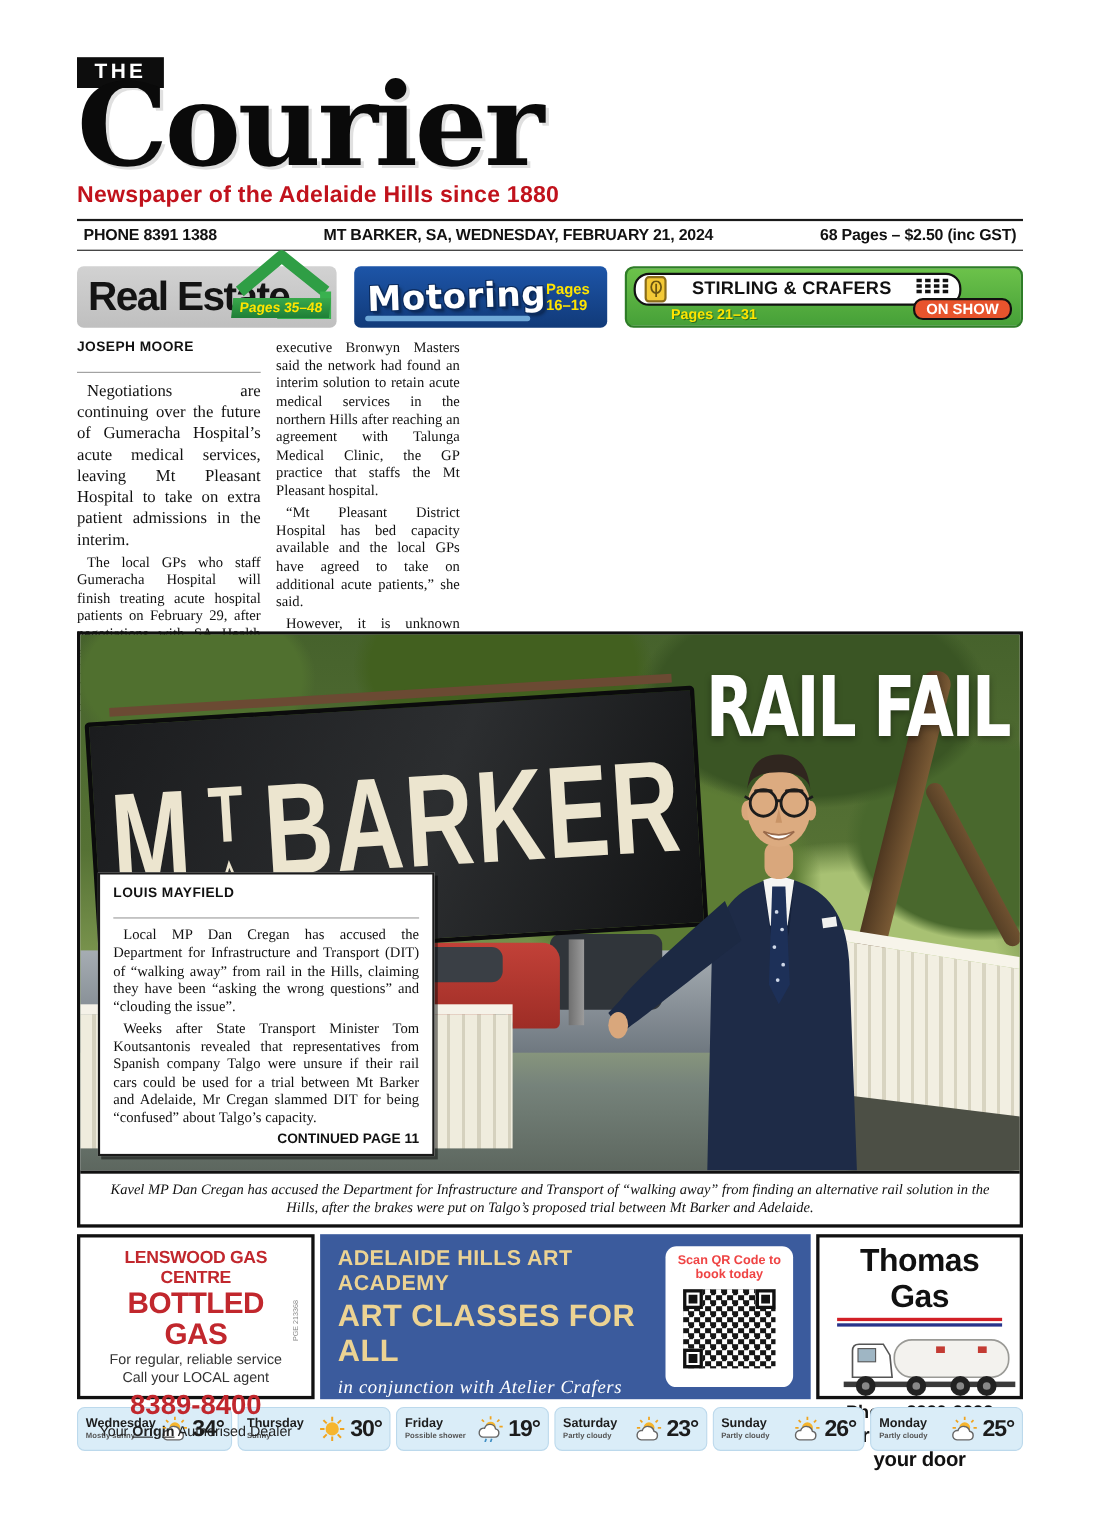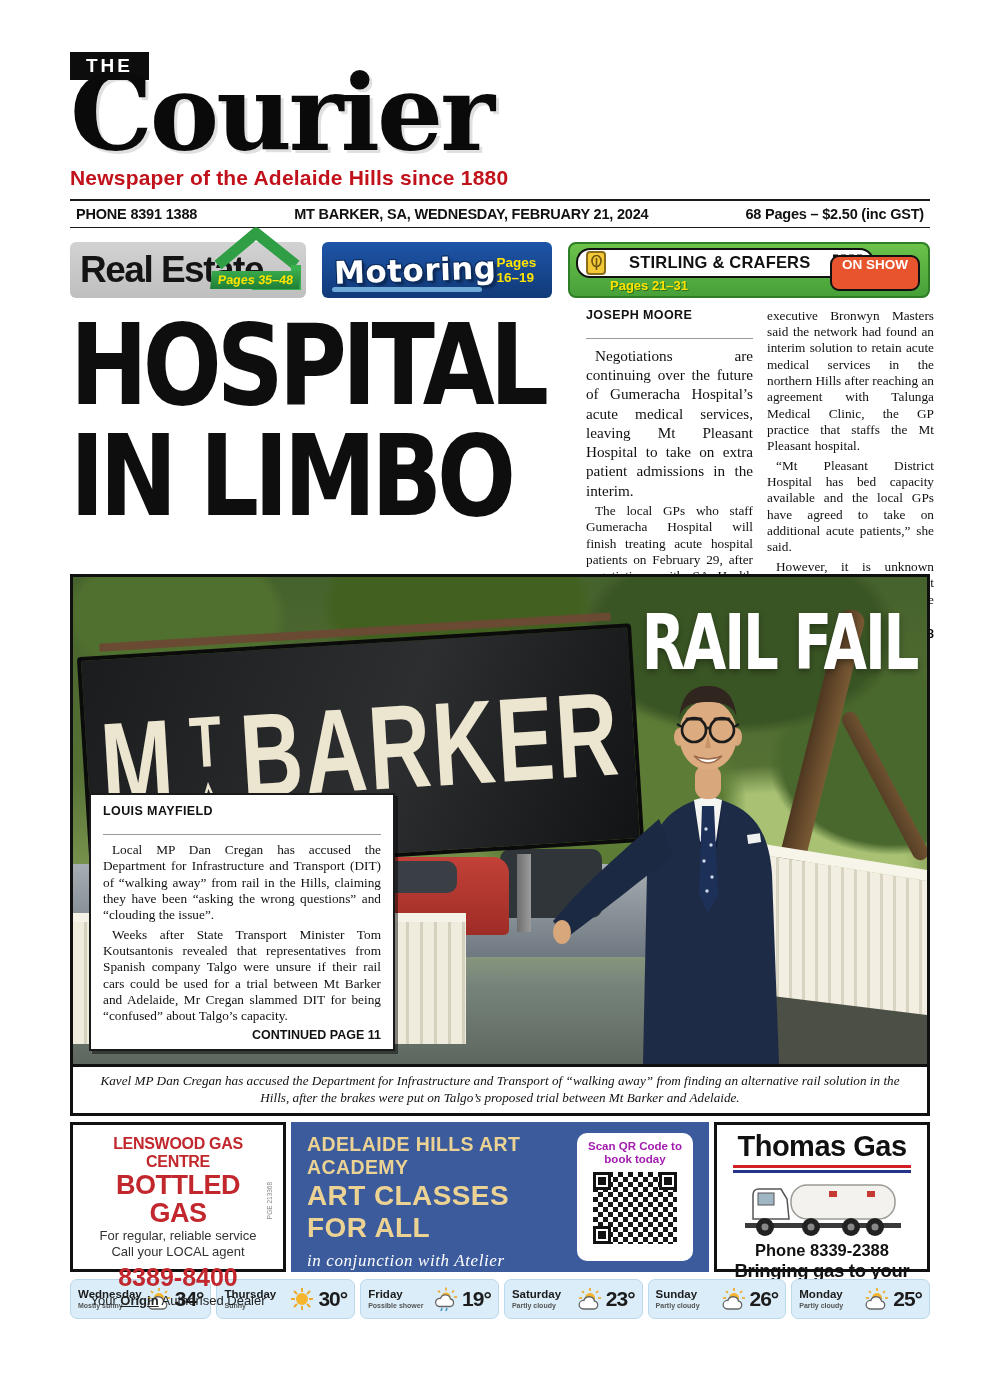--- a/index.html
+++ b/index.html
@@ -62,21 +62,21 @@
     background:#fff; border:2px solid #111; border-radius:14px; display:flex;
     align-items:center; gap:23px; padding:1px 8px; width:86%; margin-top:1px;
   }
   .leaf-box {
     width:20px; height:24px; background:#f3c937; border:2px solid #8a6d1a; border-radius:4px;
     display:flex; align-items:center; justify-content:center; flex:0 0 auto;
   }
   .st-title { font-weight:bold; font-size:16.5px; letter-spacing:0.2px; white-space:nowrap; }
   .st-onshow {
     position:absolute; right:8px; bottom:5px; background:#e8542d; border:2px solid #111;
-    color:#fff; font-weight:bold; font-size:13.5px; padding:0 10px 17px; border-radius:9px;
+    color:#fff; font-weight:bold; font-size:13.5px; padding:0 10px 1px; border-radius:9px;
   }
   .st-pages {
     position:absolute; left:40px; bottom:3px; color:#ffe400; font-weight:bold; font-size:13px;
     text-shadow:1px 1px 0 #2c6e24;
   }
 
   
   .lead { display:flex; gap:16px; margin-top:4px; height:254px; }
   .headline-block { width:500px; overflow:visible; padding-top:2px; }
   .headline-line {
@@ -178,28 +178,28 @@
   .lens-phone { color:#c1272d; font-weight:bold; font-size:25px; margin:3px 0 1px; }
   .lens-dealer { color:#222; font-size:13px; }
   .lens-dealer .brand { font-weight:bold; text-decoration:underline; }
   .vert-code { position:absolute; right:-16px; top:50%; transform:rotate(-90deg); font-size:6.5px; color:#888; width:60px; }
   .ad-art { flex:1; background:#3b5b9d; color:#fff; display:flex; padding:11px 16px; gap:12px; }
   .art-left { flex:1; }
   .art-t1 { color:#ecd393; font-weight:bold; font-size:19.5px; letter-spacing:0.4px; }
   .art-t2 { color:#ecd393; font-weight:bold; font-size:28px; letter-spacing:0.4px; margin:1px 0 7px; }
   .art-l3,.art-l4 { font-family:"Liberation Serif", serif; font-style:italic; font-size:17px; letter-spacing:0.6px; margin:3px 0; }
   .art-web { font-family:"Liberation Serif", serif; font-weight:bold; font-size:16.5px; letter-spacing:1.2px; margin-top:5px; }
-  .art-qrbox { width:116px; background:#fff; border-radius:10px; padding:7px 6px 6px; color:#a21caf; text-align:center; }
+  .art-qrbox { width:116px; background:#fff; border-radius:10px; padding:7px 6px 6px; color:#ef4444; text-align:center; }
   .qr-label { font-weight:bold; font-size:11.5px; line-height:1.15; }
   .qr { position:relative; width:84px; height:72px; margin:6px auto 0;
     background:repeating-conic-gradient(#161616 0% 25%, #ffffff 0% 50%) 0 0 / 10px 10px; }
   .qr i { position:absolute; width:18px; height:18px; background:#fff;
     box-shadow:inset 0 0 0 3px #111, inset 0 0 0 5px #fff, inset 0 0 0 9px #111; }
   .qr i.f1 { left:0; top:0; } .qr i.f2 { right:0; top:0; } .qr i.f3 { left:0; bottom:0; }
-  .ad-thomas { width:216px; border:3px solid #111; text-align:center; padding:5px 10px; }
+  .ad-thomas { width:188px; border:3px solid #111; text-align:center; padding:5px 10px; }
   .thomas-title { font-weight:bold; font-size:29px; letter-spacing:-0.5px; }
   .rule-red { height:3px; background:#d21f26; margin:2px 6px 2px; }
   .rule-blue { height:3px; background:#27348b; margin:0 6px 2px; }
   .thomas-phone { font-weight:bold; font-size:16.5px; margin-top:-2px; }
   .thomas-tag { font-weight:bold; font-size:18.5px; letter-spacing:-0.3px; }
 
   
   .weather { margin-top:7px; display:flex; gap:5px; }
   .wcard { flex:1; background:#daedf8; border:1px solid #bcd9ec; border-radius:7px;
     display:flex; align-items:center; padding:3px 7px; gap:3px; height:40px; }
@@ -260,24 +260,20 @@
               </g>
             </svg>
         </span>
       </div>
       <span class="st-pages">Pages 21–31</span>
       <span class="st-onshow">ON SHOW</span>
     </div>
   </div>
 
   <div class="lead">
-    <div class="headline-block">
-      <div class="headline-line">HOSPITAL</div>
-      <div class="headline-line">IN LIMBO</div>
-    </div>
     <div class="cols">
       <div class="col body-text">
         <div class="byline">JOSEPH MOORE</div>
         <p class="lead-par">Negotiations are continuing over the future of Gumeracha Hospital’s acute medical services, leaving Mt Pleasant Hospital to take on extra patient admissions in the interim.</p>
         <p>The local GPs who staff Gumeracha Hospital will finish treating acute hospital patients on February 29, after negotiations with SA Health and the Barossa Hills Fleurieu Local Health Network (BHFLHN) broke down over the past month.</p>
         <p>BHFLHN interim chief</p>
       </div>
       <div class="col body-text">
         <p style="text-indent:0;">executive Bronwyn Masters said the network had found an interim solution to retain acute medical services in the northern Hills after reaching an agreement with Talunga Medical Clinic, the GP practice that staffs the Mt Pleasant hospital.</p>
         <p>“Mt Pleasant District Hospital has bed capacity available and the local GPs have agreed to take on additional acute patients,” she said.</p>

